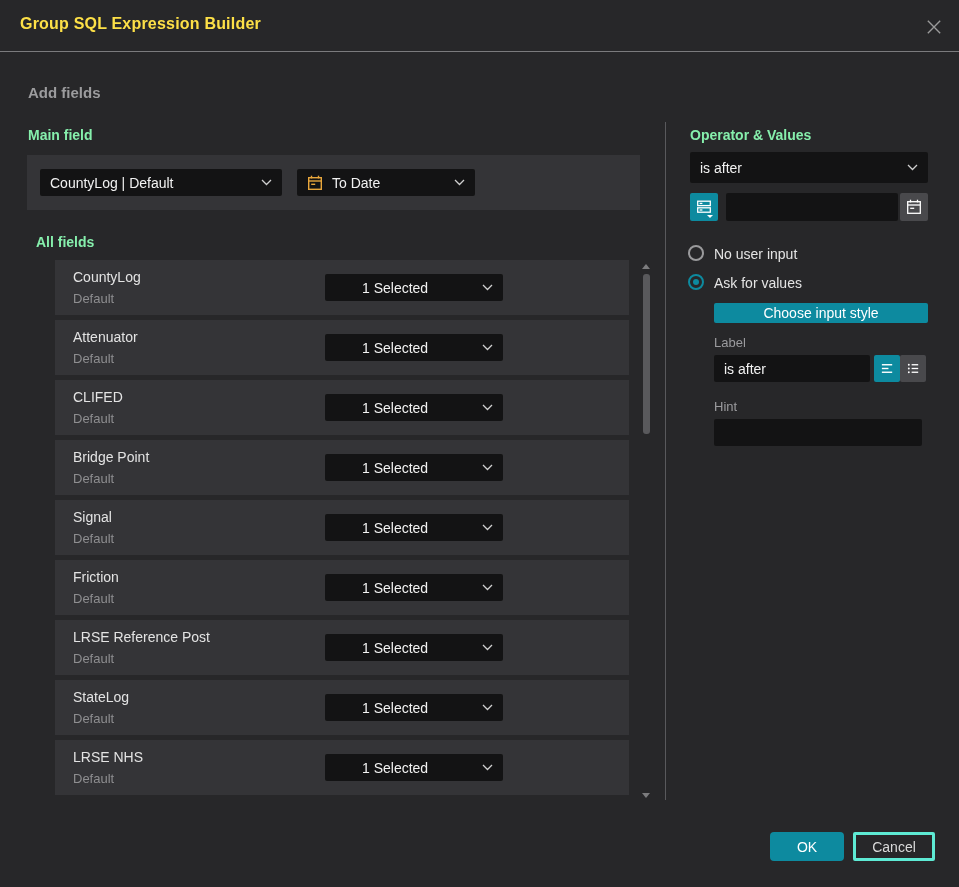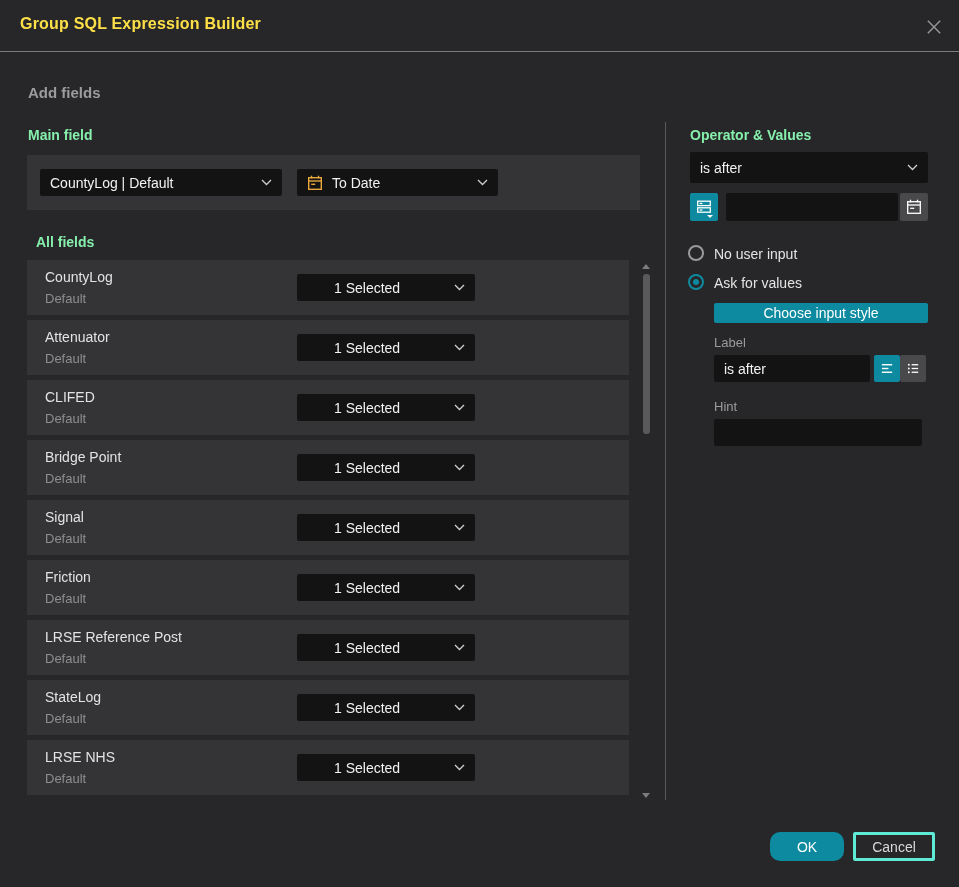--- a/index.html
+++ b/index.html
@@ -23,21 +23,21 @@
     display:flex;align-items:center;justify-content:space-between;
     padding:0 10px;box-sizing:border-box;color:#f2f2f2;font-size:14px;cursor:pointer;}
   .dd .chev{color:#cfcfcf;display:flex;align-items:center;}
   .dd .dd-left{display:flex;align-items:center;gap:9px;}
   .tb{position:absolute;background:#131314;border:none;border-radius:2px;
     color:#f2f2f2;font-size:14px;padding:0 10px;box-sizing:border-box;
     font-family:"Liberation Sans",sans-serif;outline:none;}
   
   .main-panel{position:absolute;left:27px;top:155px;width:613px;height:55px;background:#343437;}
   .list{position:absolute;left:27px;top:260px;width:602px;}
-  .row{position:relative;height:55px;margin-bottom:5px;background:#343437;}
+  .row{position:relative;height:55px;margin-bottom:5px;background:#343437;margin-left:28px;}
   .row .name{position:absolute;left:18px;top:9px;font-size:14px;color:#e3e3e3;}
   .row .sub{position:absolute;left:18px;top:31px;font-size:13px;color:#8e8e90;}
   .row .dd{left:270px;top:14px;width:178px;padding-left:37px;}
   
   .sb-track{position:absolute;left:642px;top:262px;width:9px;height:538px;}
   .sb-thumb{position:absolute;left:643px;top:274px;width:7px;height:160px;
     background:#59595c;border-radius:3px;cursor:pointer;}
   .sb-up{position:absolute;left:642px;top:264px;width:0;height:0;cursor:pointer;
     border-left:4px solid transparent;border-right:4px solid transparent;border-bottom:5px solid #7c7c7e;}
   .sb-down{position:absolute;left:642px;top:793px;width:0;height:0;cursor:pointer;
@@ -54,21 +54,21 @@
   .radio.off{border:2px solid #9a9a9c;background:transparent;}
   .radio.on{border:2px solid var(--accent);background:transparent;}
   .radio.on::after{content:"";position:absolute;left:3px;top:3px;width:6px;height:6px;
     border-radius:50%;background:var(--accent);}
   .radio-label{position:absolute;left:714px;font-size:14px;color:#e4e4e4;cursor:pointer;}
   .choose-btn{position:absolute;left:714px;top:303px;width:214px;height:20px;
     background:var(--accent);color:#fff;font-size:14px;display:flex;align-items:center;
     justify-content:center;border-radius:2px;cursor:pointer;}
   
   .ok-btn{position:absolute;left:770px;top:832px;width:74px;height:29px;
-    background:var(--accent);color:#fff;font-size:14px;border-radius:10px;
+    background:var(--accent);color:#fff;font-size:14px;border-radius:4px;
     display:flex;align-items:center;justify-content:center;cursor:pointer;}
   .cancel-btn{position:absolute;left:853px;top:832px;width:82px;height:29px;
     background:transparent;border:3px solid #5eead4;color:#d9d9d9;font-size:14px;
     border-radius:2px;display:flex;align-items:center;justify-content:center;
     box-sizing:border-box;cursor:pointer;}
   .caret-corner{position:absolute;right:5px;bottom:3px;width:0;height:0;
     border-left:3px solid transparent;border-right:3px solid transparent;border-top:3px solid #fff;}
   :root{--accent:#0d8a9f;}
 </style>
 </head>
@@ -90,21 +90,21 @@
   <div class="h-sec" style="left:28px;top:127px;">Main field</div>
   <div class="main-panel">
     <div class="dd" style="left:13px;top:14px;width:242px;">
       <span>CountyLog | Default</span>
       <span class="chev">
         <svg width="11" height="7" viewBox="0 0 11 7">
             <path d="M1 1l4.5 4.5L10 1" fill="none" stroke="currentColor" stroke-width="1.3"></path>
           </svg>
       </span>
     </div>
-    <div class="dd" style="left:270px;top:14px;width:201px;">
+    <div class="dd" style="left:270px;top:14px;width:178px;">
       <span class="dd-left">
         <svg width="16" height="16" viewBox="0 0 16 16" stroke="#e9a73c" fill="none" stroke-width="1.4">
           <rect x="1.7" y="2.7" width="12.6" height="11.6"></rect>
           <line x1="1.7" y1="6" x2="14.3" y2="6"></line>
           <line x1="4.5" y1="0.7" x2="4.5" y2="3.4"></line>
           <line x1="11.5" y1="0.7" x2="11.5" y2="3.4"></line>
           <line x1="4.2" y1="9.3" x2="8.2" y2="9.3"></line>
         </svg>
         <span>To Date</span>
       </span>

